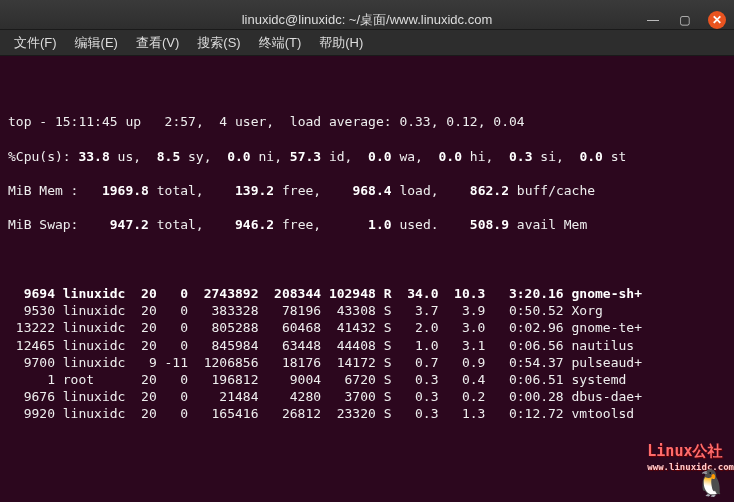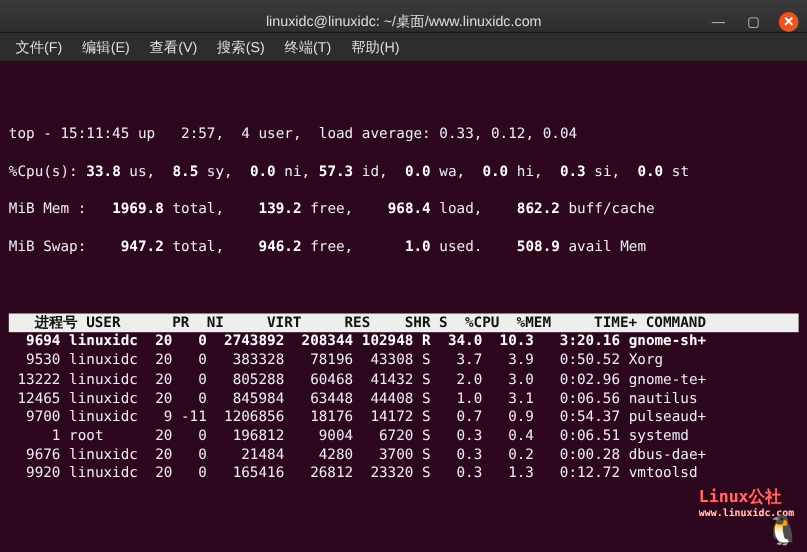--- a/index.html
+++ b/index.html
@@ -59,21 +59,21 @@
   .row { display: block; }
   .b { color: #fff; font-weight: bold; }
   .penguin {
     position: absolute;
     right: 6px; bottom: 6px;
     font-size: 26px;
     line-height: 1;
   }
   .wm {
     position: absolute;
-    right: 12px; bottom: 28px;
+    right: 0; bottom: 28px;
     color: #ff6b6b;
     font-weight: bold;
     font-size: 15px;
     text-shadow: 1px 1px 1px #600;
   }
   .wm small { display: block; font-size: 9px; color: #ffcccc; text-align: left; }
 </style>
 </head>
 <body>
 
@@ -95,17 +95,16 @@
   <span>帮助(H)</span>
 </div>
 
 <div class="term">
 <span class="row"> </span>
 <span class="row"><span>top - </span><span>15:11:45</span><span> up </span>  <span>2:57</span>,  <span>4 user</span>,  <span>load average:</span> <span>0.33</span>, <span>0.12</span>, <span>0.04</span></span>
 <span class="row"><span>%Cpu(s):</span> <span class="b">33.8</span> <span>us,</span>  <span class="b">8.5</span> <span>sy,</span>  <span class="b">0.0</span> <span>ni,</span> <span class="b">57.3</span> <span>id,</span>  <span class="b">0.0</span> <span>wa,</span>  <span class="b">0.0</span> <span>hi,</span>  <span class="b">0.3</span> <span>si,</span>  <span class="b">0.0</span> <span>st</span></span>
 <span class="row"><span>MiB Mem :</span>   <span class="b">1969.8</span> <span>total,</span>    <span class="b">139.2</span> <span>free,</span>    <span class="b">968.4</span> <span>load,</span>    <span class="b">862.2</span> <span>buff/cache</span></span>
 <span class="row"><span>MiB Swap:</span>    <span class="b">947.2</span> <span>total,</span>    <span class="b">946.2</span> <span>free,</span>      <span class="b">1.0</span> <span>used.</span>    <span class="b">508.9</span> <span>avail Mem</span></span>
 <span class="row"> </span>
-<span class="header-row" id="col-header">   进程号 USER      PR  NI     VIRT     RES    SHR S  %CPU  %MEM     TIME+ COMMAND</span>
 <div id="proc-rows"><span class="row b">  9694 linuxidc  20   0  2743892  208344 102948 R  34.0  10.3   3:20.16 gnome-sh+</span><span class="row">  9530 linuxidc  20   0   383328   78196  43308 S   3.7   3.9   0:50.52 Xorg</span><span class="row"> 13222 linuxidc  20   0   805288   60468  41432 S   2.0   3.0   0:02.96 gnome-te+</span><span class="row"> 12465 linuxidc  20   0   845984   63448  44408 S   1.0   3.1   0:06.56 nautilus</span><span class="row">  9700 linuxidc   9 -11  1206856   18176  14172 S   0.7   0.9   0:54.37 pulseaud+</span><span class="row">     1 root      20   0   196812    9004   6720 S   0.3   0.4   0:06.51 systemd</span><span class="row">  9676 linuxidc  20   0    21484    4280   3700 S   0.3   0.2   0:00.28 dbus-dae+</span><span class="row">  9920 linuxidc  20   0   165416   26812  23320 S   0.3   1.3   0:12.72 vmtoolsd</span></div>
 <div class="wm"><span>Linux公社</span><small>www.linuxidc.com</small></div>
 <div class="penguin">🐧</div>
 </div>
 
 </body></html>

